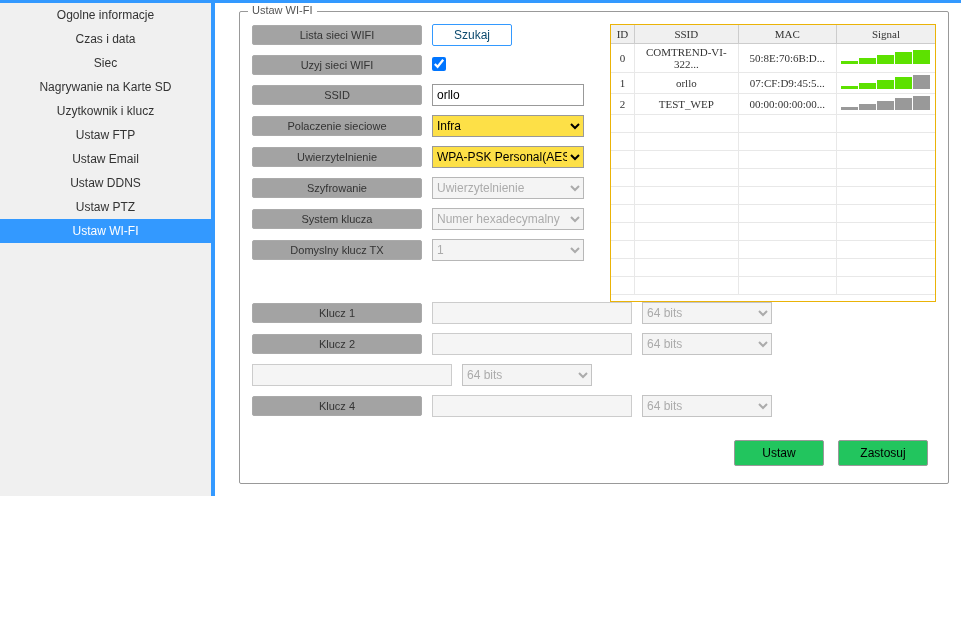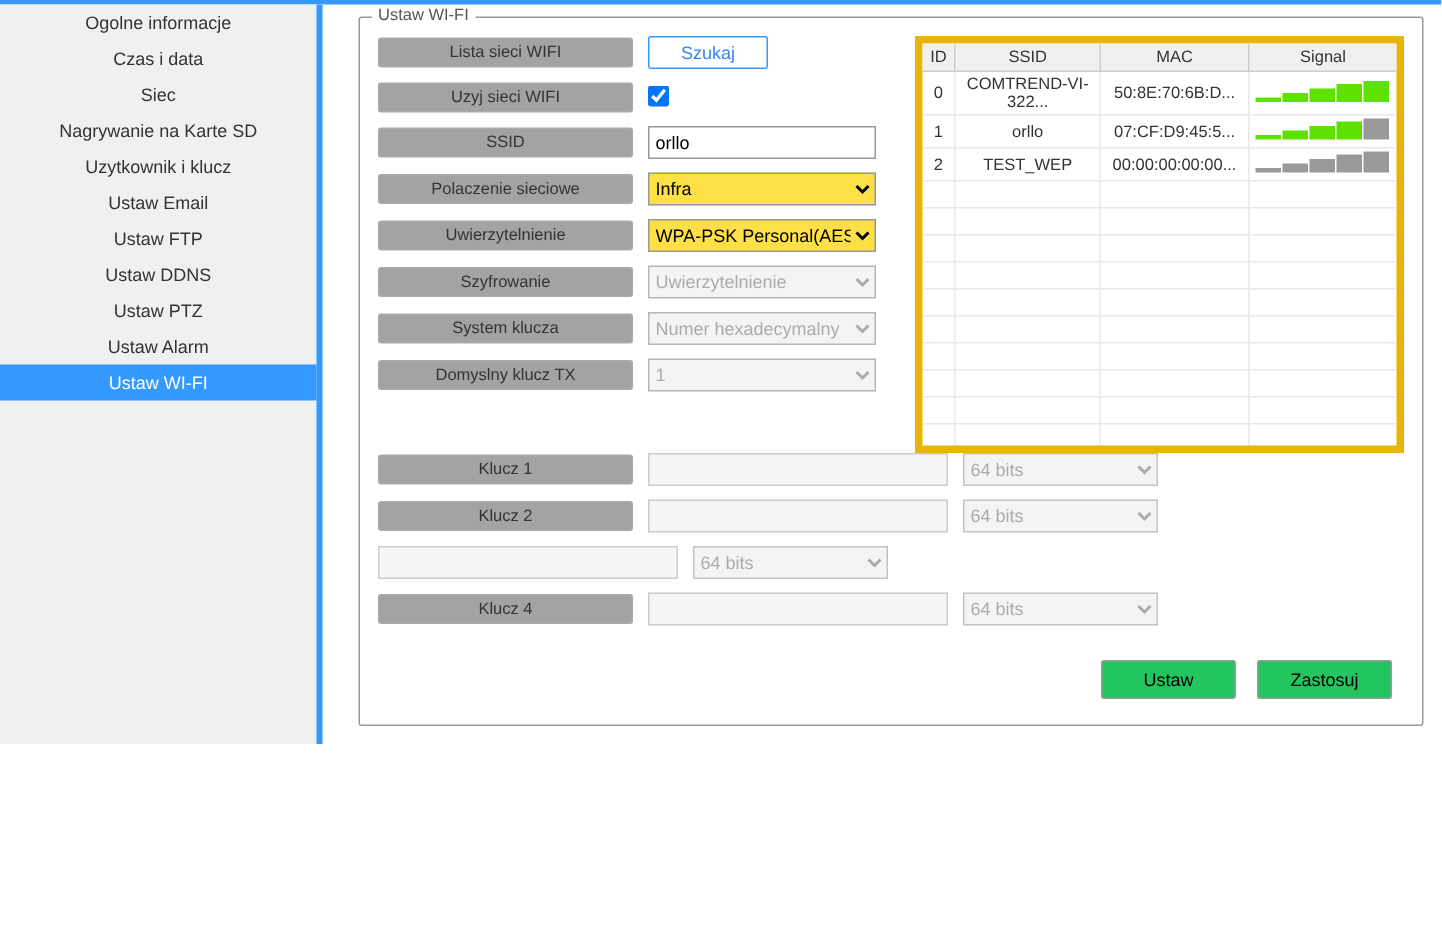--- a/index.html
+++ b/index.html
@@ -28,26 +28,26 @@
     }
     .form-control { width: 152px; }
     .form-control input[type="text"], .form-control input[type="password"] {
       width: 100%; height: 22px; padding: 2px 4px; font-size: 12px; border: 1px solid #999;
     }
     .form-control select {
       width: 100%; height: 22px; font-size: 12px; border: 1px solid #999; background: #fde047;
     }
     .form-control select:disabled { color: #888; background: #f0f0f0; }
     .form-control .btn {
-      width: 80px; height: 22px; border: 1px solid #3399ff; background: #fff; color: #3b82f6;
+      width: 80px; height: 22px; border: 1px solid #3399ff; background: #fff; color: #0c4a6e;
       font-size: 12px; cursor: pointer; border-radius: 2px;
     }
     .form-control input[type="checkbox"] { width: 14px; height: 14px; }
     
-    .table-wrap { border: 5px solid #eab308; height: 278px; overflow: hidden; }
+    .table-wrap { border: 1px solid #eab308; height: 278px; overflow: hidden; font-family: Liberation Serif, serif; }
     table { width: 100%; border-collapse: collapse; font-size: 11px; }
     th { background: #f0f0f0; border: 1px solid #ccc; border-top: none; padding: 3px; font-weight: normal; text-align: center; }
     th:first-child { border-left: none; }
     th:last-child { border-right: none; }
     td { border: 1px solid #e8e8e8; border-left: none; padding: 2px 4px; text-align: center; height: 18px; }
     td:last-child { border-right: none; }
     .col-id { width: 28px; }
     .col-ssid { width: 128px; }
     .col-mac { width: 110px; }
     
@@ -71,25 +71,24 @@
 </head>
 <body>
 
 <div class="app">
   <div class="sidebar">
     <div class="sidebar-item">Ogolne informacje</div>
     <div class="sidebar-item">Czas i data</div>
     <div class="sidebar-item">Siec</div>
     <div class="sidebar-item">Nagrywanie na Karte SD</div>
     <div class="sidebar-item">Uzytkownik i klucz</div>
+    <div class="sidebar-item">Ustaw FTP</div>
     <div class="sidebar-item">Ustaw Email</div>
-    <div class="sidebar-item">Ustaw FTP</div>
     <div class="sidebar-item">Ustaw DDNS</div>
     <div class="sidebar-item">Ustaw PTZ</div>
-    <div class="sidebar-item">Ustaw Alarm</div>
     <div class="sidebar-item active">Ustaw WI-FI</div>
   </div>
 
   <div class="main">
     <div class="fieldset">
       <div class="legend">Ustaw WI-FI</div>
 
       <div class="content-row">
         <div class="form-col">
 

